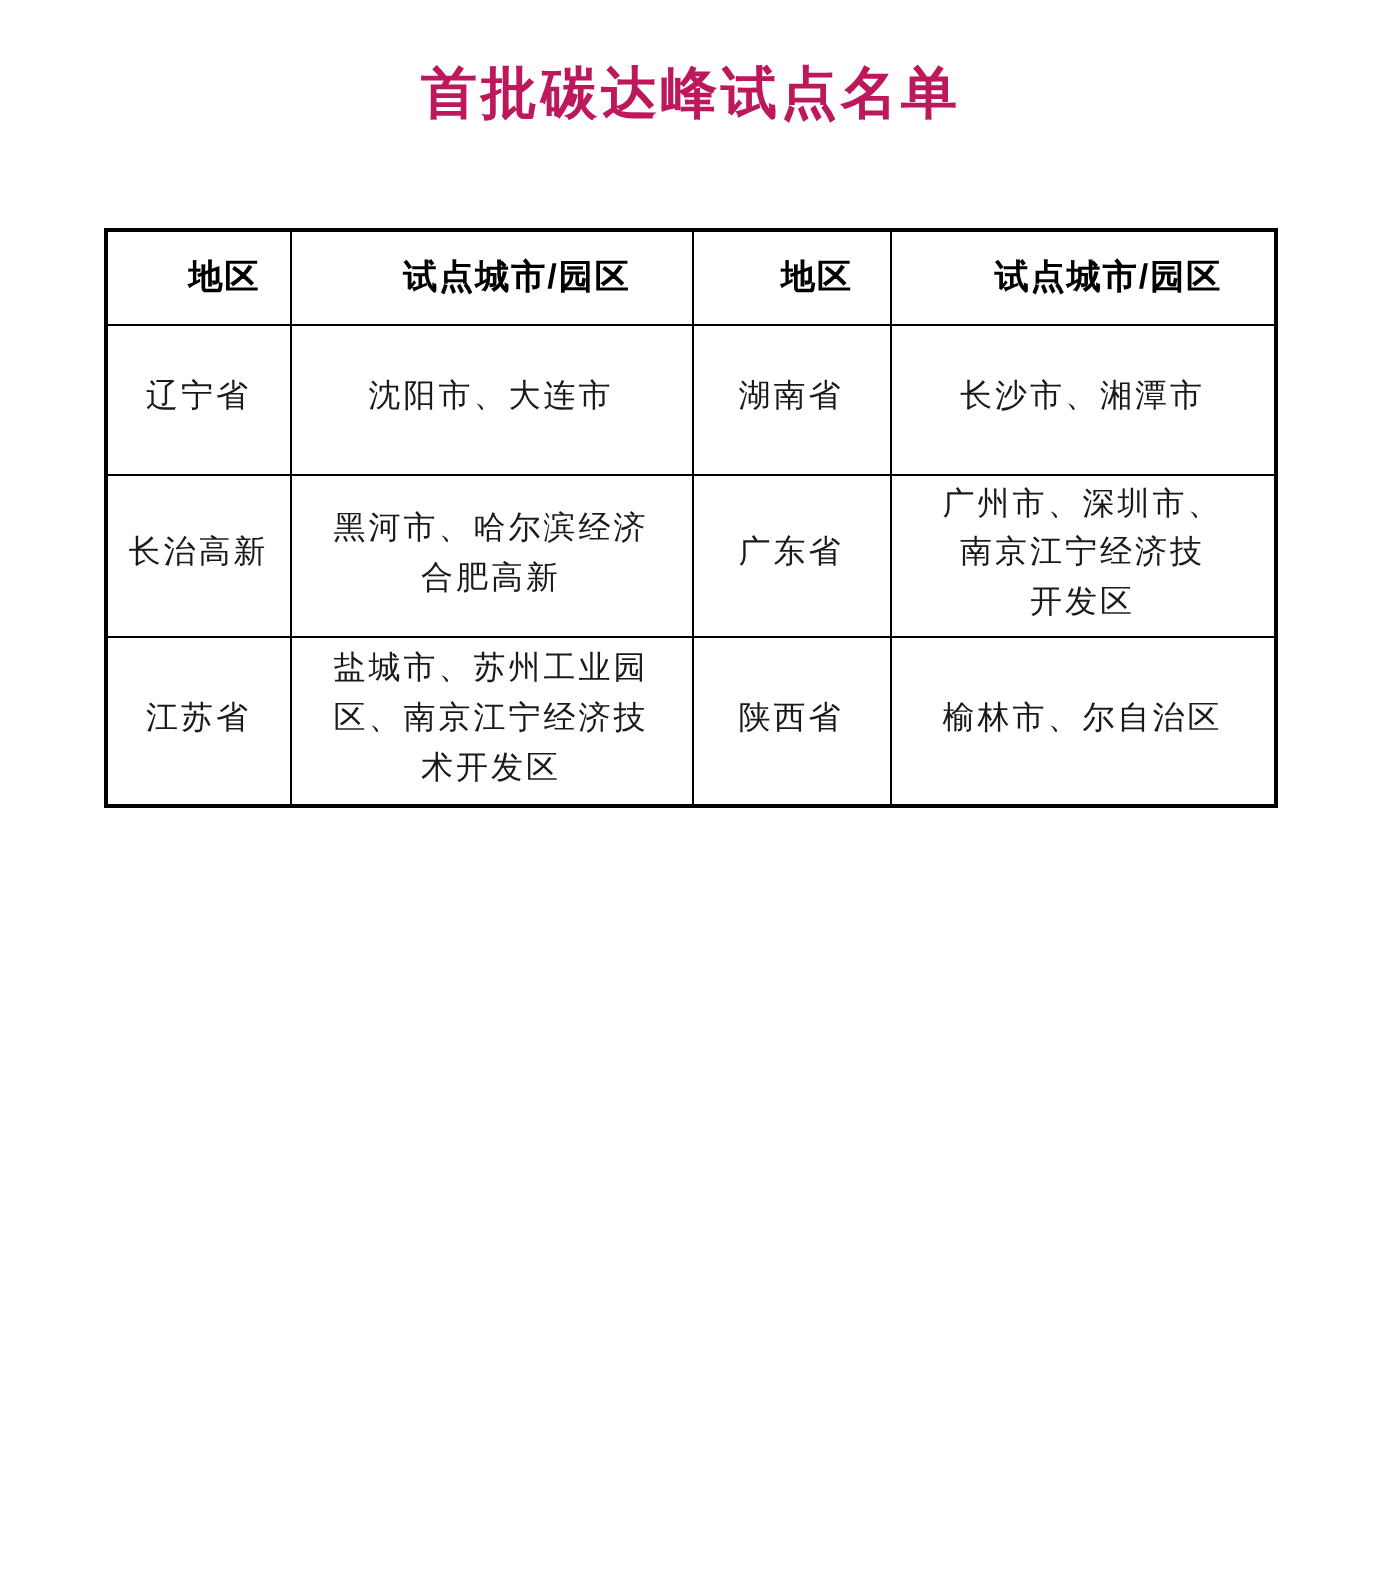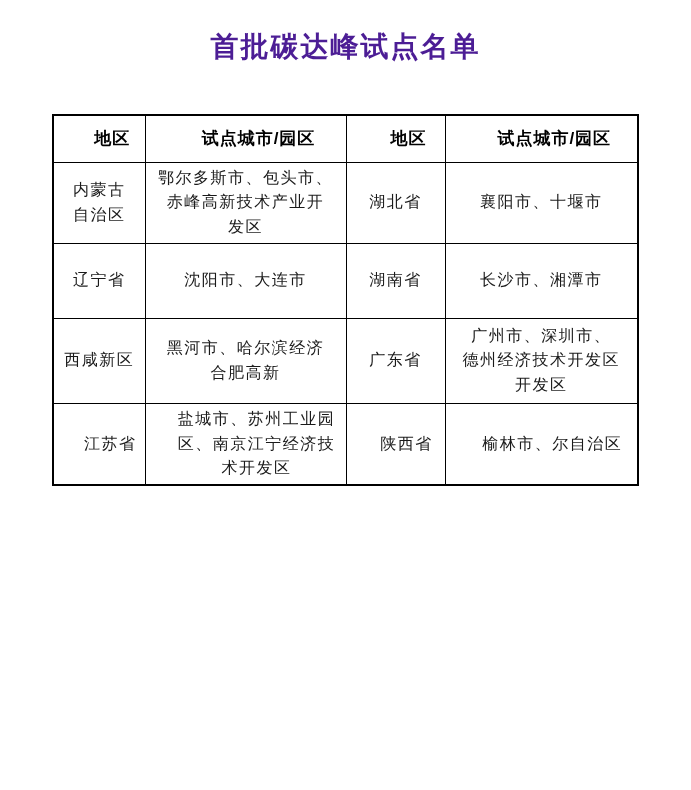--- a/index.html
+++ b/index.html
@@ -16,21 +16,21 @@
   }
   * { box-sizing: border-box; }
 
   .page-title {
     margin: 28px 0 0 0;
     text-align: center;
     font-family: "Liberation Sans", sans-serif;
     font-weight: bold;
     font-size: 28px;
     letter-spacing: 2px;
-    color: #4c1d95;
+    color: #be185d;
   }
 
   table.pilot-table {
     border-collapse: collapse;
     table-layout: fixed;
     width: 585px;
     margin: 48px auto 0 auto;
     border: 2px solid #000000;
     background: #ffffff;
   }
@@ -91,41 +91,32 @@
     <thead>
       <tr>
         <th>地区</th>
         <th>试点城市/园区</th>
         <th>地区</th>
         <th>试点城市/园区</th>
       </tr>
     </thead>
     <tbody>
       <tr>
-        <td>内蒙古
-自治区</td>
-        <td>鄂尔多斯市、包头市、
-赤峰高新技术产业开
-发区</td>
-        <td>湖北省</td>
-        <td>襄阳市、十堰市</td>
-      </tr>
-      <tr>
         <td>辽宁省</td>
         <td>沈阳市、大连市</td>
         <td>湖南省</td>
         <td>长沙市、湘潭市</td>
       </tr>
       <tr>
-        <td>西咸新区</td>
+        <td>长治高新</td>
         <td>黑河市、哈尔滨经济
 合肥高新</td>
         <td>广东省</td>
         <td>广州市、深圳市、
-德州经济技术开发区
+南京江宁经济技
 开发区</td>
       </tr>
       <tr>
         <td>江苏省</td>
         <td>盐城市、苏州工业园
 区、南京江宁经济技
 术开发区</td>
         <td>陕西省</td>
         <td>榆林市、尔自治区</td>
       </tr>

